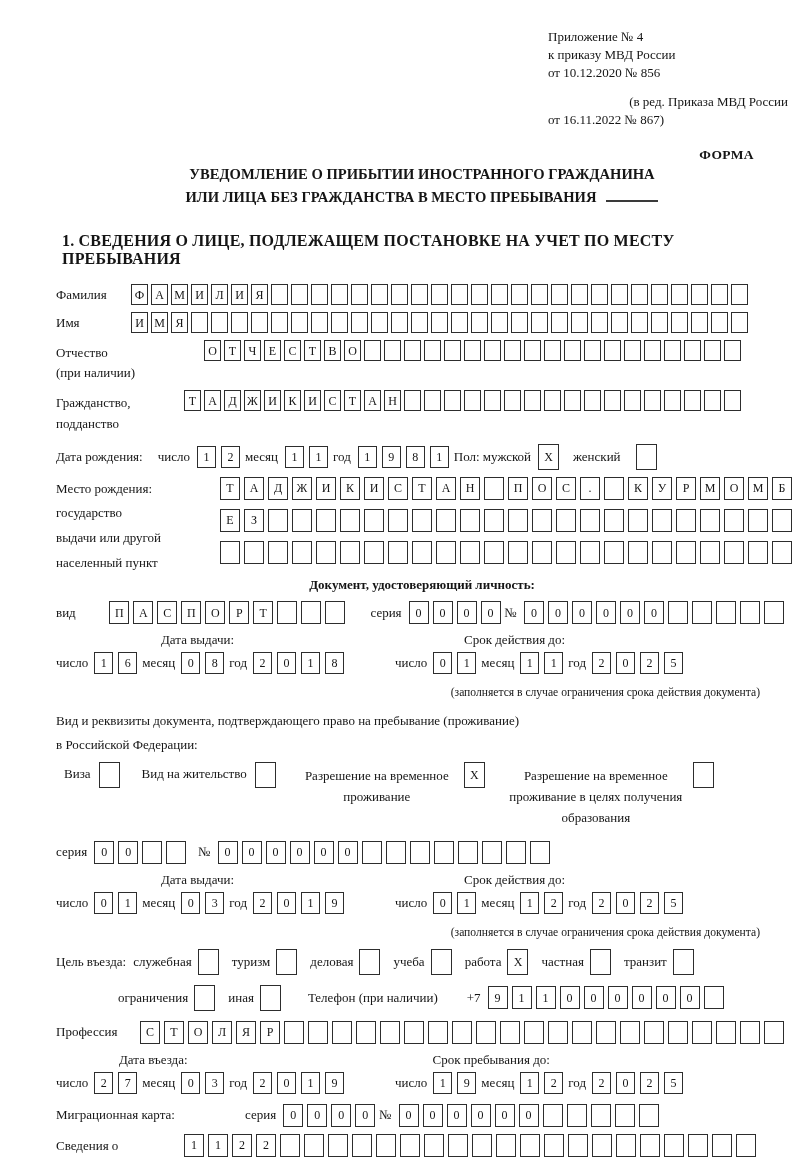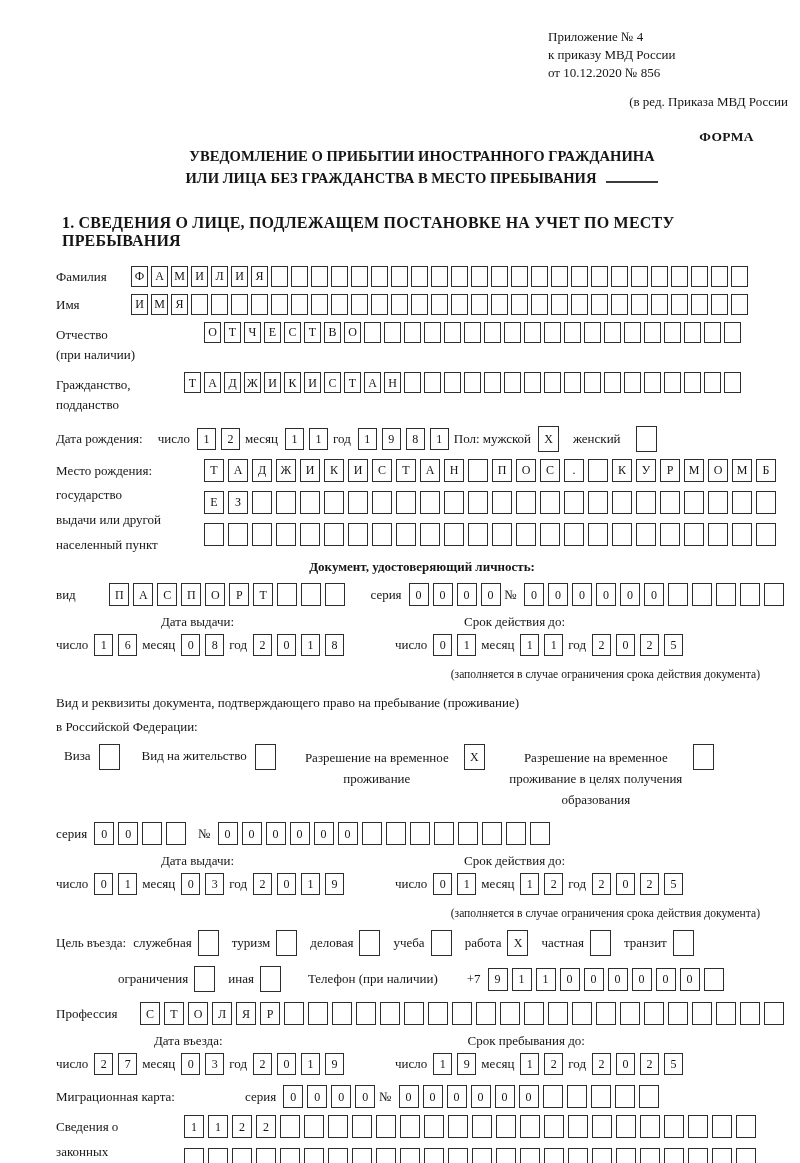--- a/index.html
+++ b/index.html
@@ -35,21 +35,21 @@
   .cells-md .cell { width:18px; height:21px; margin-right:4px; }
   .cells-dt .cell { width:17px; height:20px; margin-right:5px; }
   .box .cell { width:19px; height:24px; margin-right:0; }
 
   
   .inline-row { display:flex; align-items:center; margin-bottom:7px; }
   .inline-row .lbl { margin-right:7px; white-space:nowrap; }
   .gap8 { width:8px; } .gap14 { width:14px; } .gap22 { width:22px; } .gap46 { width:46px; }
 
   
-  .bp { display:flex; margin-top:4px; }
+  .bp { display:flex; margin-top:4px;gap:16px; }
   .bp-labels { flex:none; width:148px; line-height:1.9; }
   .bp-rows .cells { margin-bottom:9px; }
 
   
   .doc-heading { text-align:center; font-weight:bold; font-size:13px; margin:2px 0 8px 0; }
 
   
   .dates-head { display:flex; margin-top:8px; }
   .dates-row { display:flex; align-items:center; margin-top:4px; }
   .dates-row .lbl { margin-right:6px; white-space:nowrap; }
@@ -77,20 +77,21 @@
 </head>
 <body>
 
 <div class="page">
 
   <div class="apx">
     <div>Приложение № 4</div>
     <div>к приказу МВД России</div>
     <div>от 10.12.2020 № 856</div>
     <div class="sub">(в ред. Приказа МВД России</div>
+    <div>от 16.11.2022 № 867)</div>
   </div>
   <div class="forma">ФОРМА</div>
 
   <div class="title">
     <div>УВЕДОМЛЕНИЕ О ПРИБЫТИИ ИНОСТРАННОГО ГРАЖДАНИНА</div>
     <div><span>ИЛИ ЛИЦА БЕЗ ГРАЖДАНСТВА В МЕСТО ПРЕБЫВАНИЯ</span><span class="blank-line"></span></div>
   </div>
 
   <div class="sec-heading">1. СВЕДЕНИЯ О ЛИЦЕ, ПОДЛЕЖАЩЕМ ПОСТАНОВКЕ НА УЧЕТ ПО МЕСТУ ПРЕБЫВАНИЯ</div>
 
@@ -655,21 +656,21 @@
         <span class="cell"></span>
         <span class="cell"></span>
         <span class="cell"></span>
         <span class="cell"></span>
         <span class="cell"></span>
         <span class="cell"></span>
       </span>
   </div>
 
   <div class="dates-head">
-    <span style="margin-left:98px">Дата въезда:</span>
+    <span style="margin-left:63px">Дата въезда:</span>
     <span style="margin-left:245px">Срок пребывания до:</span>
   </div>
   <div class="dates-row">
     <span class="lbl">число</span>
     <span class="cells cells-dt">
         <span class="cell">2</span>
         <span class="cell">7</span>
       </span>
     <span class="lbl">месяц</span>
     <span class="cells cells-dt">

